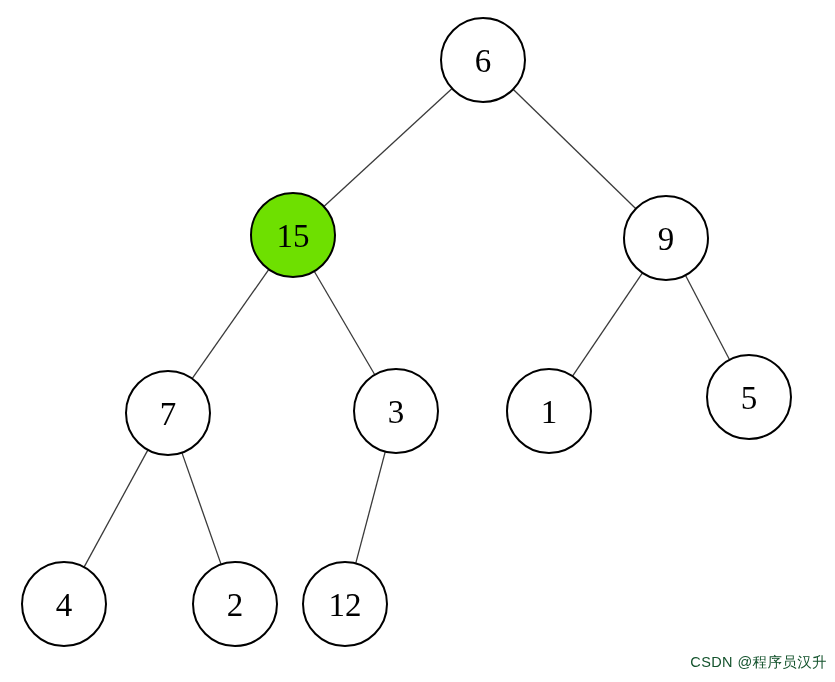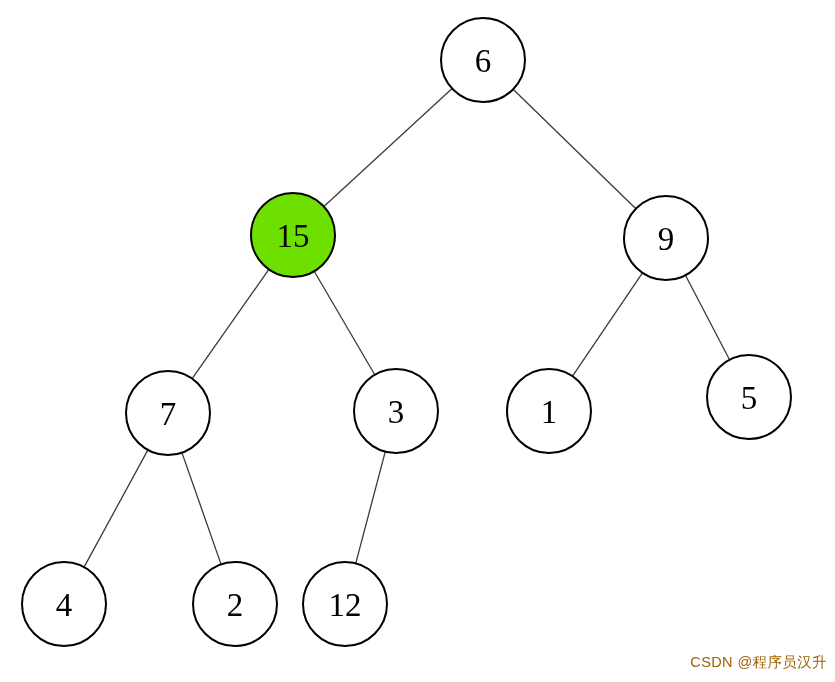--- a/index.html
+++ b/index.html
@@ -41,21 +41,21 @@
     fill: #000000;
     text-anchor: middle;
     dominant-baseline: central;
   }
   #watermark {
     position: absolute;
     right: 8px;
     bottom: 10px;
     font-family: "Liberation Sans", "DejaVu Sans", sans-serif;
     font-size: 14.5px;
-    color: #a16207;
+    color: #14532d;
     letter-spacing: 0.4px;
     white-space: nowrap;
     user-select: none;
   }
 </style>
 </head>
 <body>
 
 <div id="canvas-wrap">
   <svg id="tree-svg" viewBox="0 0 835 682" xmlns="http://www.w3.org/2000/svg">

